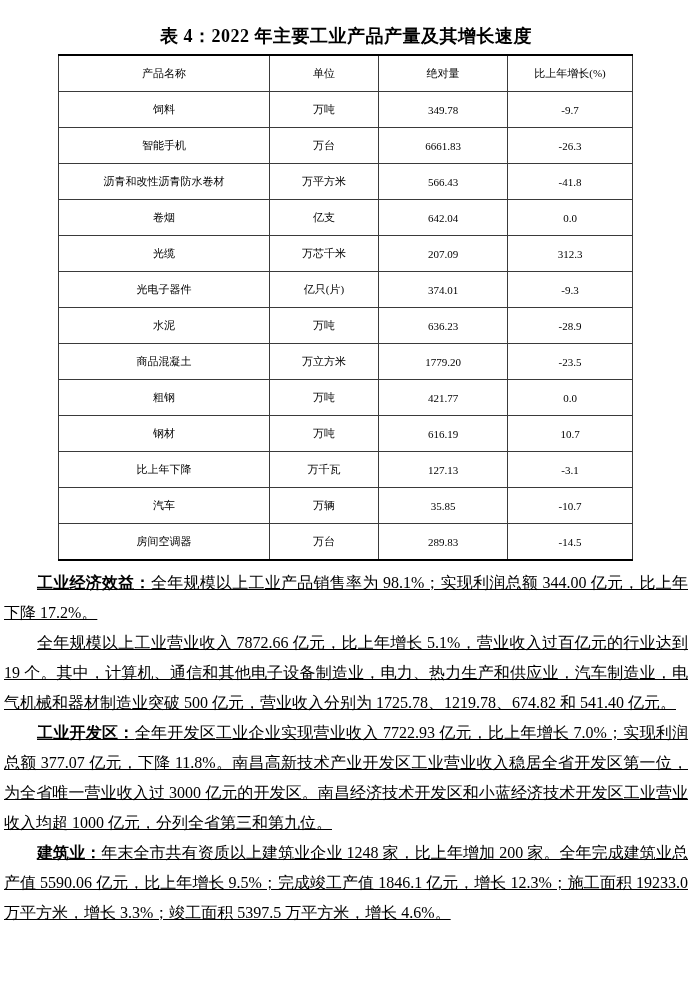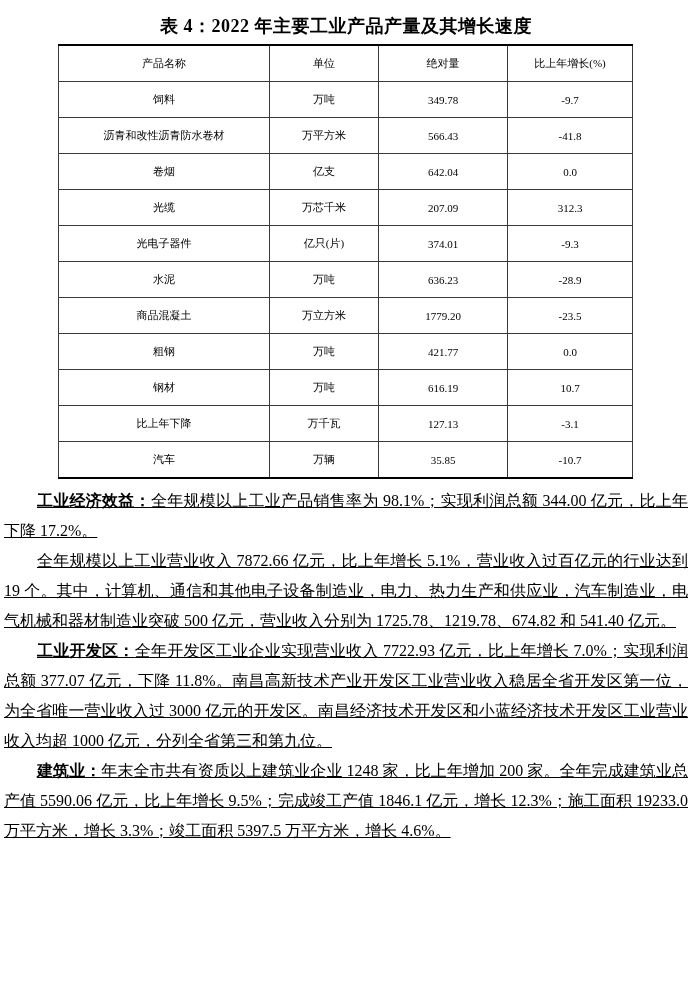--- a/index.html
+++ b/index.html
@@ -7,21 +7,21 @@
     padding: 0;
     background: #ffffff;
     width: 692px;
     height: 1006px;
     overflow: hidden;
   }
   .page {
     width: 692px;
     height: 1006px;
     box-sizing: border-box;
-    padding: 12px 4px 0 4px;
+    padding: 22px 4px 0 4px;
     font-family: "Liberation Serif", "DejaVu Serif", serif;
     color: #000000;
   }
   .doc-title {
     text-align: center;
     font-size: 18px;
     font-weight: bold;
     margin: 2px 0 6px 0;
     letter-spacing: 0.5px;
   }
@@ -82,20 +82,26 @@
         </tr>
     </thead>
     <tbody id="table-body">
         <tr>
           <td>饲料</td>
           <td>万吨</td>
           <td>349.78</td>
           <td>-9.7</td>
         </tr>
         <tr>
+          <td>智能手机</td>
+          <td>万台</td>
+          <td>6661.83</td>
+          <td>-26.3</td>
+        </tr>
+        <tr>
           <td>沥青和改性沥青防水卷材</td>
           <td>万平方米</td>
           <td>566.43</td>
           <td>-41.8</td>
         </tr>
         <tr>
           <td>卷烟</td>
           <td>亿支</td>
           <td>642.04</td>
           <td>0.0</td>
@@ -141,20 +147,26 @@
           <td>万千瓦</td>
           <td>127.13</td>
           <td>-3.1</td>
         </tr>
         <tr>
           <td>汽车</td>
           <td>万辆</td>
           <td>35.85</td>
           <td>-10.7</td>
         </tr>
+        <tr>
+          <td>房间空调器</td>
+          <td>万台</td>
+          <td>289.83</td>
+          <td>-14.5</td>
+        </tr>
       </tbody>
   </table>
 
   <div class="paras" id="paragraphs">
       <p><span class="plabel">工业经济效益：</span><span>全年规模以上工业产品销售率为 98.1%；实现利润总额 344.00 亿元，比上年下降 17.2%。</span></p>
       <p><span>全年规模以上工业营业收入 7872.66 亿元，比上年增长 5.1%，营业收入过百亿元的行业达到 19 个。其中，计算机、通信和其他电子设备制造业，电力、热力生产和供应业，汽车制造业，电气机械和器材制造业突破 500 亿元，营业收入分别为 1725.78、1219.78、674.82 和 541.40 亿元。</span></p>
       <p><span class="plabel">工业开发区：</span><span>全年开发区工业企业实现营业收入 7722.93 亿元，比上年增长 7.0%；实现利润总额 377.07 亿元，下降 11.8%。南昌高新技术产业开发区工业营业收入稳居全省开发区第一位，为全省唯一营业收入过 3000 亿元的开发区。南昌经济技术开发区和小蓝经济技术开发区工业营业收入均超 1000 亿元，分列全省第三和第九位。</span></p>
       <p><span class="plabel">建筑业：</span><span>年末全市共有资质以上建筑业企业 1248 家，比上年增加 200 家。全年完成建筑业总产值 5590.06 亿元，比上年增长 9.5%；完成竣工产值 1846.1 亿元，增长 12.3%；施工面积 19233.0 万平方米，增长 3.3%；竣工面积 5397.5 万平方米，增长 4.6%。</span></p>
     </div>
 </div>

